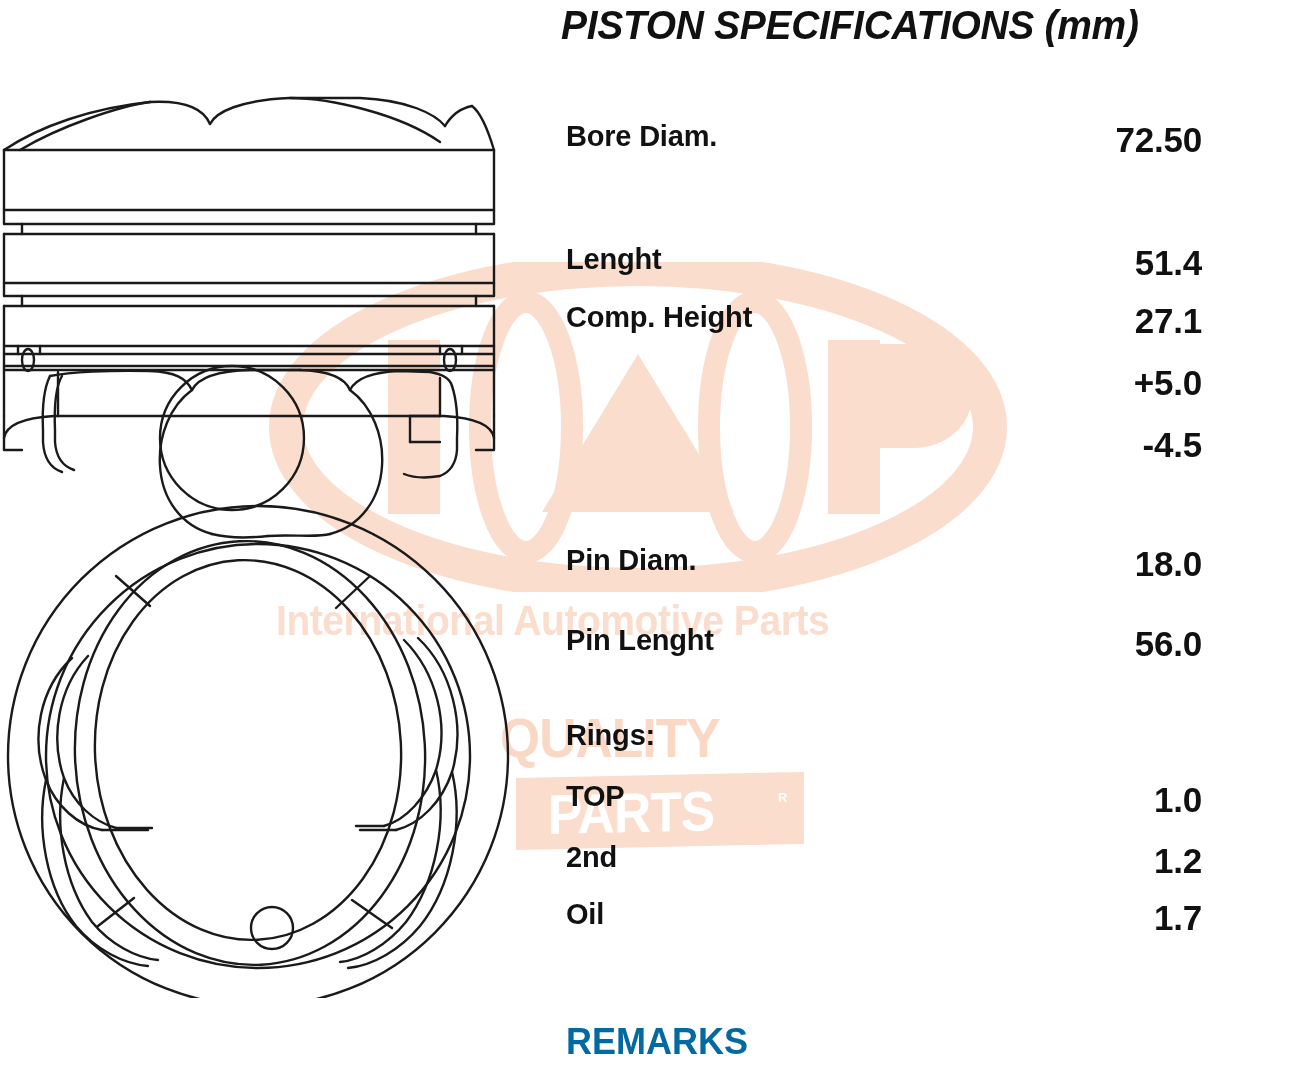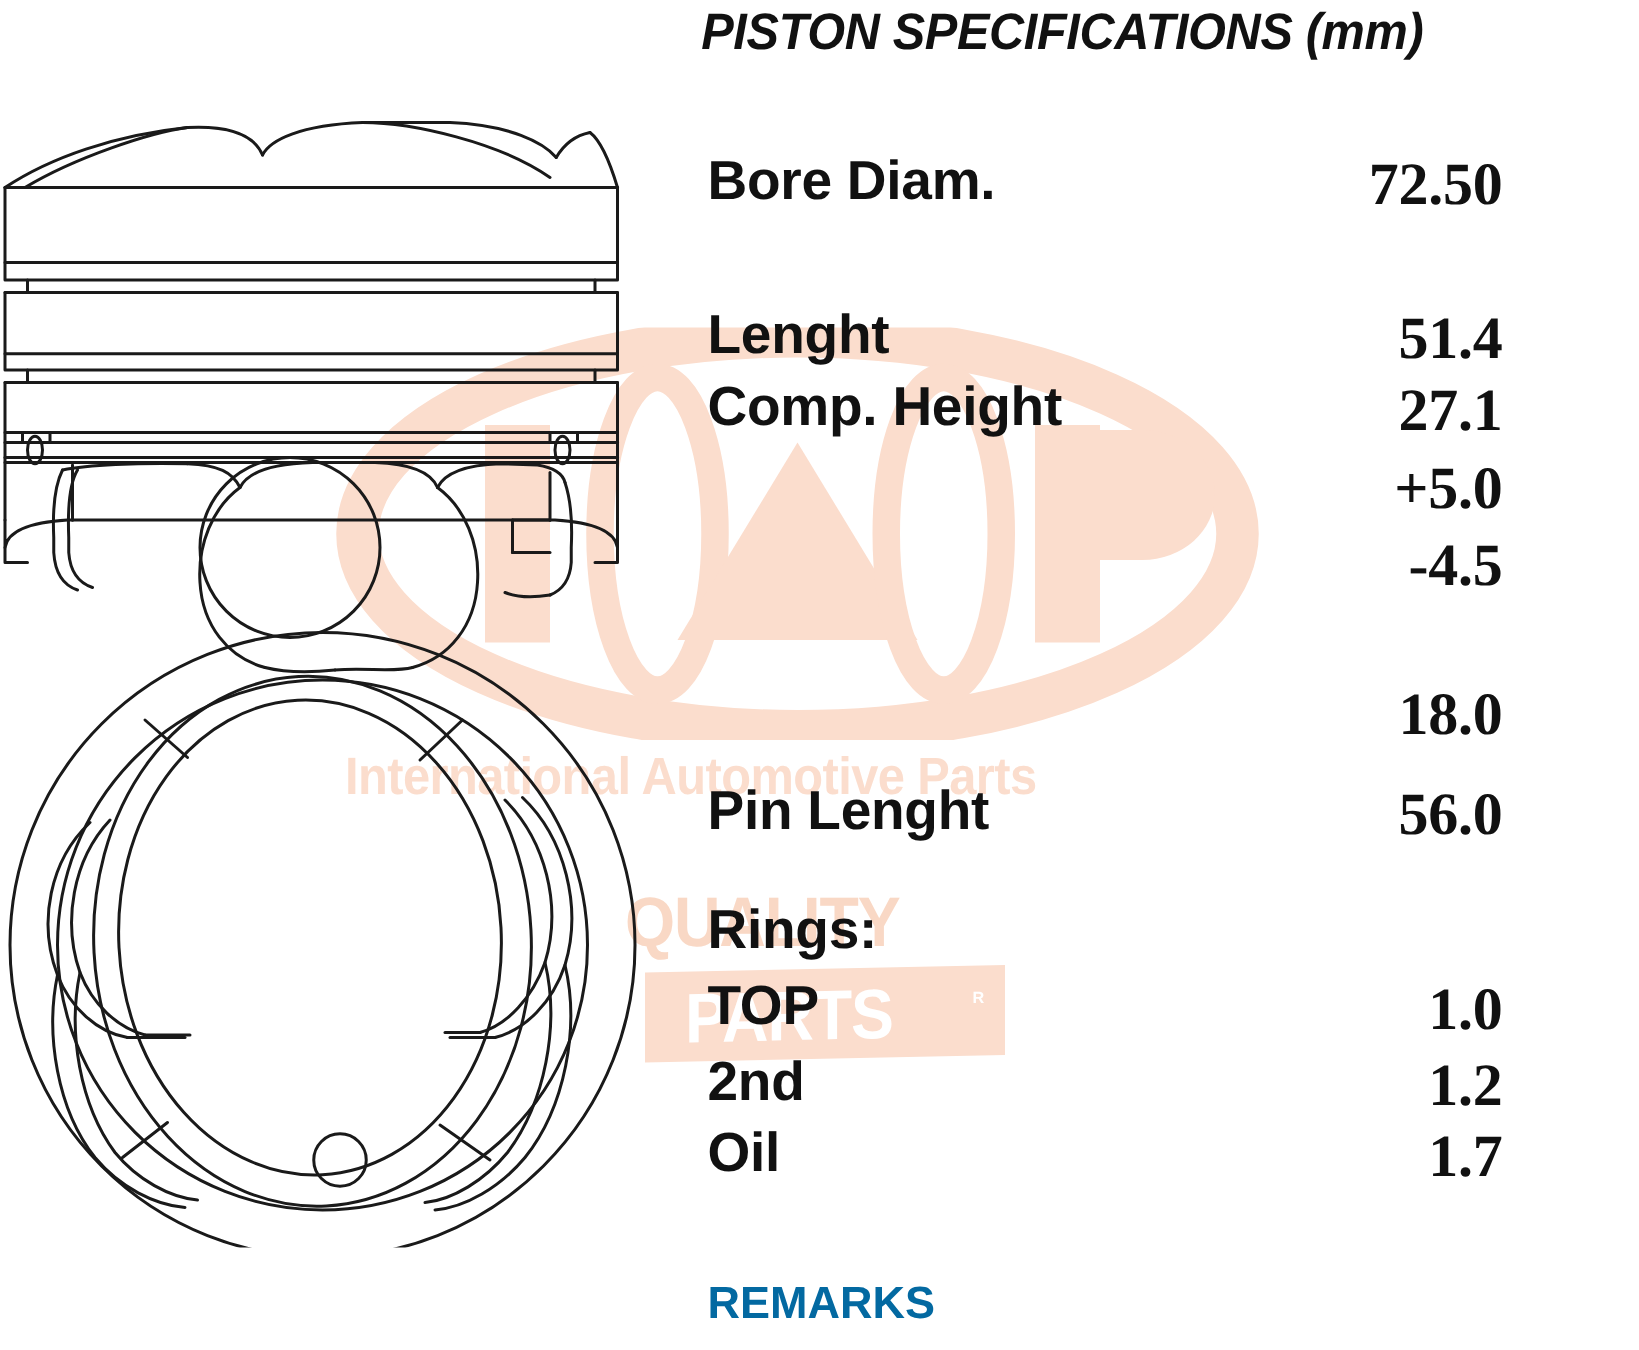--- a/index.html
+++ b/index.html
@@ -125,37 +125,36 @@
   .spec-row {
     position: absolute;
     left: 566px;
     width: 636px;
     height: 44px;
   }
   .spec-label {
     position: absolute;
     left: 0;
     top: 0;
-    font-size: 44px;
+    font-size: 29px;
     font-weight: bold;
     color: #111111;
     letter-spacing: -0.2px;
     white-space: nowrap;
   }
   .spec-value {
     position: absolute;
     right: 0;
     top: 0;
-    font-size: 48px;
+    font-size: 35px;
     font-weight: bold;
     color: #111111;
     letter-spacing: -0.2px;
     white-space: nowrap;
     text-align: right;
-    font-family: Liberation Serif, serif;
   }
   #remarks {
     position: absolute;
     left: 566px;
     top: 1021px;
     font-size: 36px;
     font-weight: bold;
     color: #0369a1;
     letter-spacing: 0px;
     white-space: nowrap;
@@ -320,20 +319,21 @@
         </div>
         <div class="spec-row" style="top: 363px;">
           <div class="spec-label"></div>
           <div class="spec-value">+5.0</div>
         </div>
         <div class="spec-row" style="top: 425px;">
           <div class="spec-label"></div>
           <div class="spec-value">-4.5</div>
         </div>
         <div class="spec-row" style="top: 544px;">
+          <div class="spec-label">Pin Diam.</div>
           <div class="spec-value">18.0</div>
         </div>
         <div class="spec-row" style="top: 600px; margin-top: 24px;">
           <div class="spec-label">Pin Lenght</div>
           <div class="spec-value">56.0</div>
         </div>
         <div class="spec-row" style="top: 719px;">
           <div class="spec-label">Rings:</div>
           <div class="spec-value"></div>
         </div>

